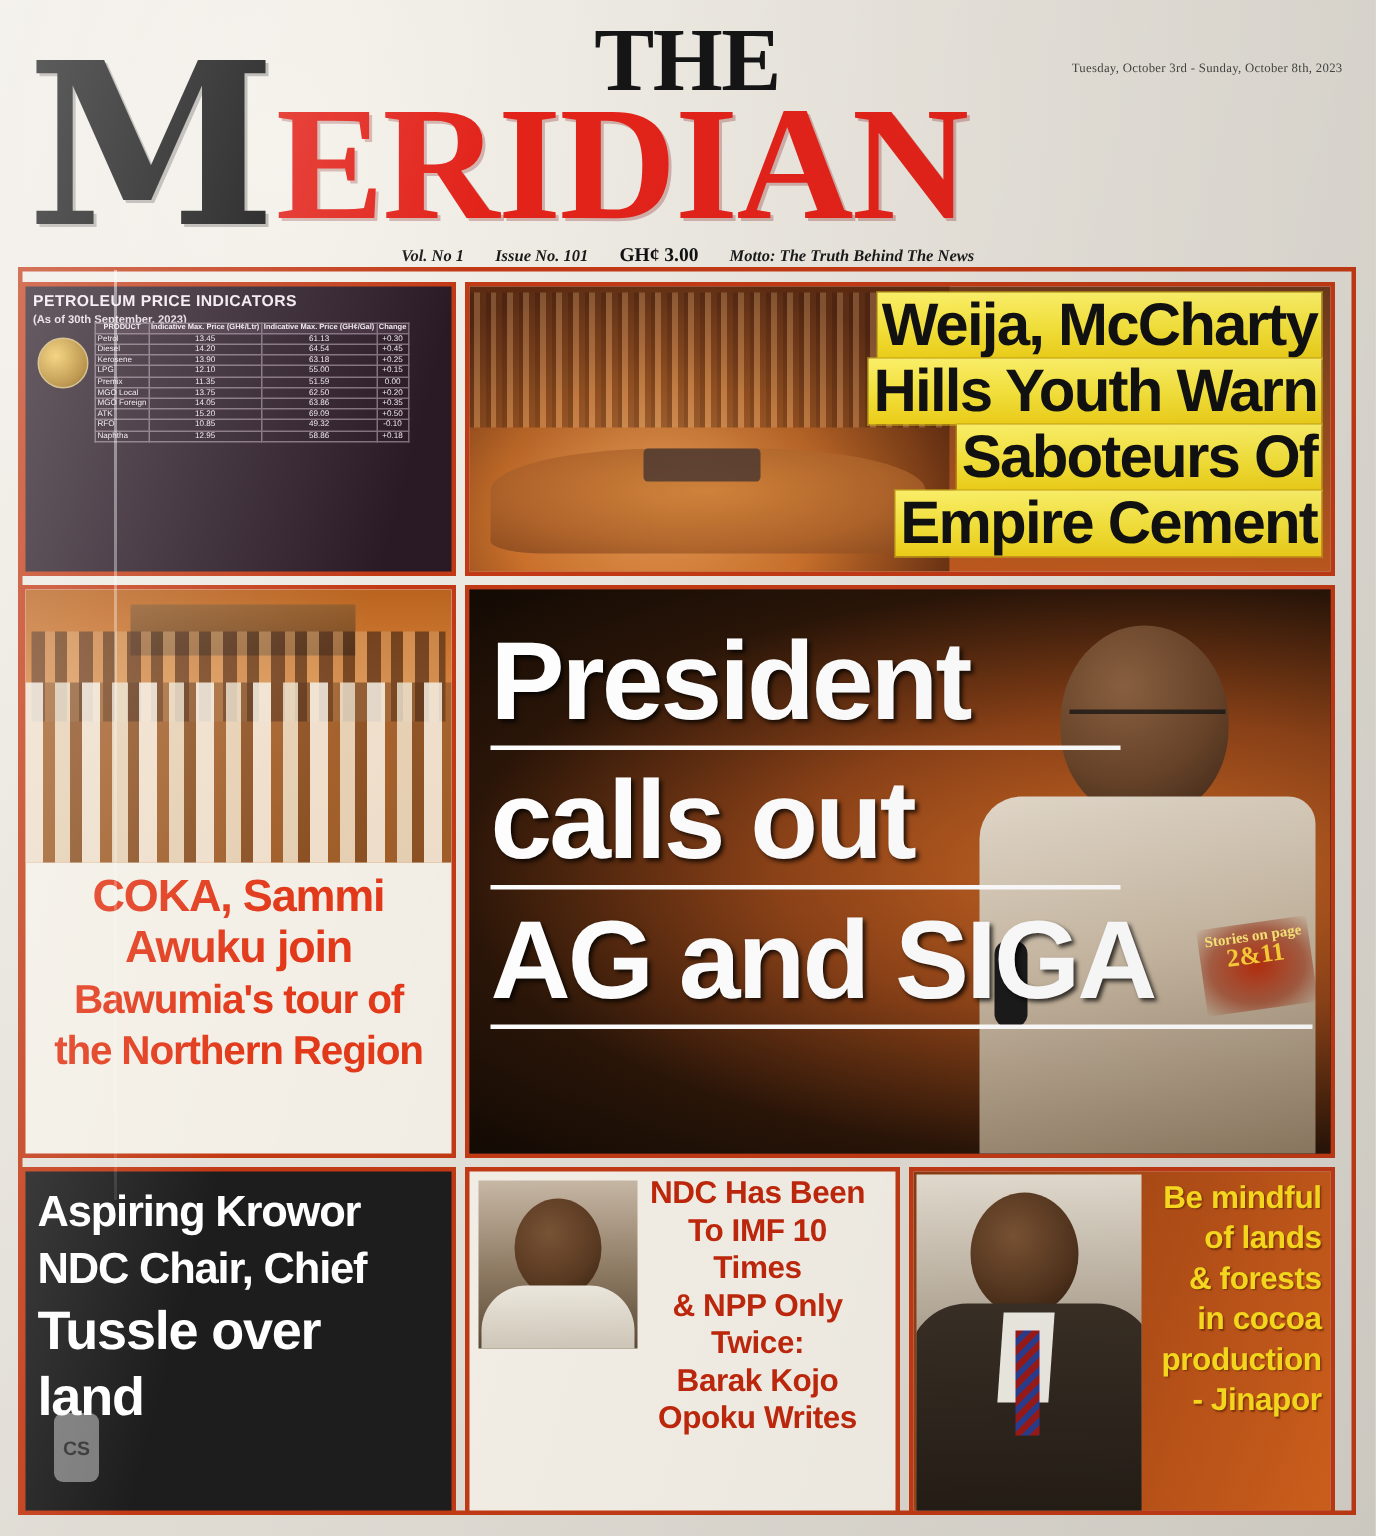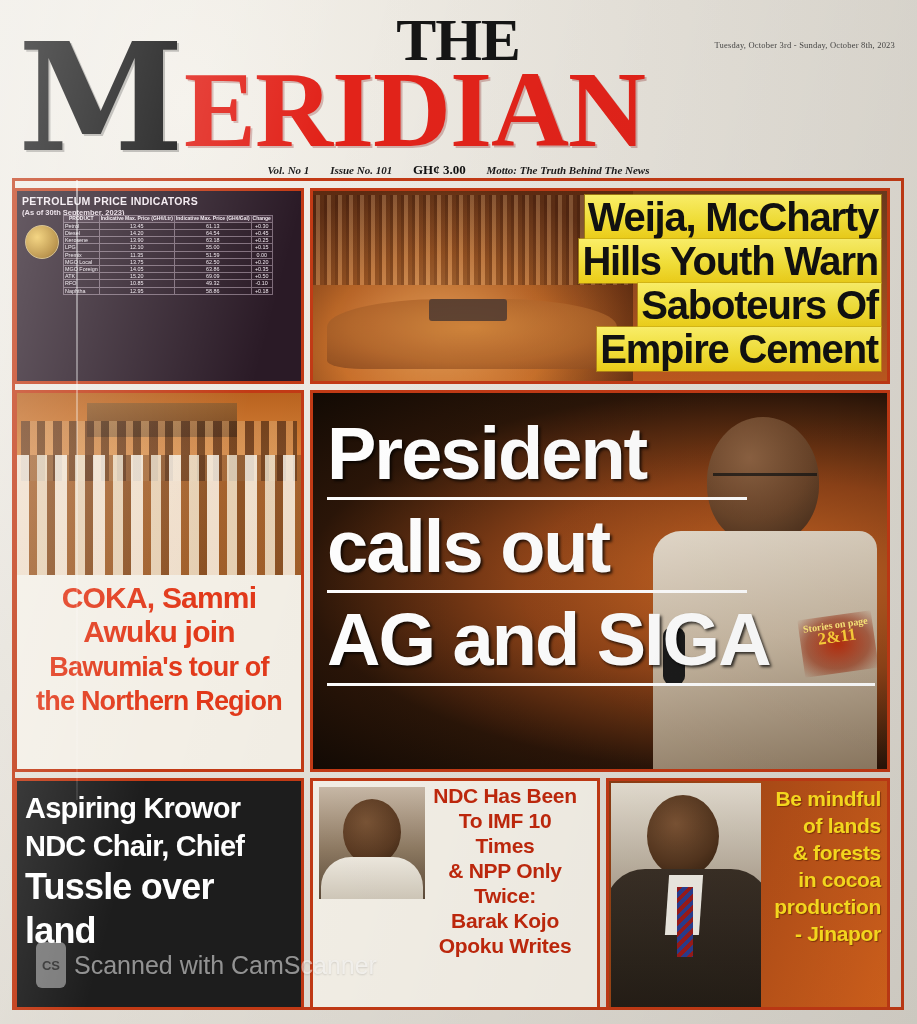--- a/index.html
+++ b/index.html
@@ -668,15 +668,14 @@
       <span>production</span><br>
       <span>- Jinapor</span>
     </div>
   </div>
 
   <div class="fold"></div>
   <div class="paper-shade"></div>
 
   <div class="watermark">
     <div class="wm-badge">CS</div>
-    <div class="wm-text">Scanned with CamScanner</div>
   </div>
 </div>
 
 </body></html>

